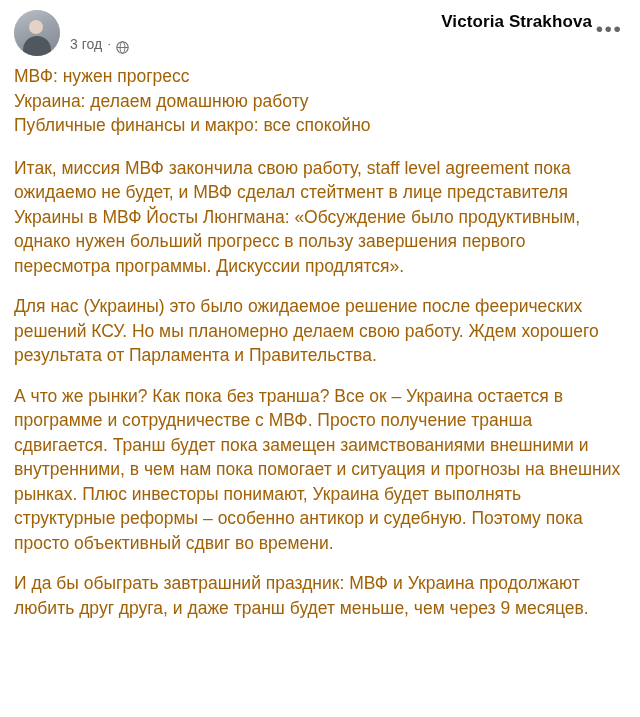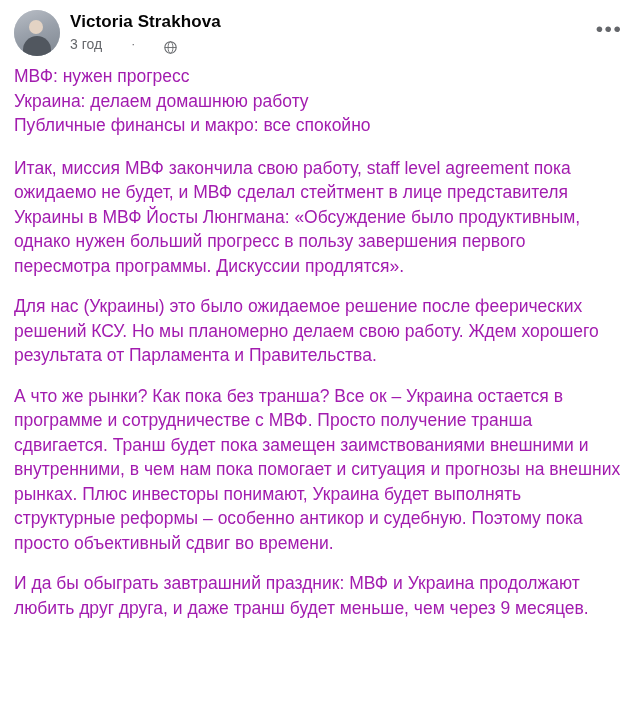--- a/index.html
+++ b/index.html
@@ -20,20 +20,21 @@
     background: #ffffff;
     box-sizing: border-box;
     padding: 0;
     position: relative;
   }
   .post-header {
     display: flex;
     align-items: flex-start;
     padding: 10px 14px 2px 14px;
     box-sizing: border-box;
+    text-align: right;
   }
   .avatar {
     width: 46px;
     height: 46px;
     border-radius: 50%;
     background: #c9cdd4;
     flex: 0 0 auto;
     overflow: hidden;
     position: relative;
   }
@@ -73,21 +74,20 @@
     color: #050505;
     letter-spacing: 0.1px;
   }
   .meta {
     display: flex;
     align-items: center;
     margin-top: 3px;
     color: #65676b;
     font-size: 14px;
     line-height: 18px;
-    gap: 24px;
   }
   .meta .dot {
     margin: 0 5px;
     font-size: 12px;
     line-height: 18px;
   }
   .globe-icon {
     display: inline-block;
     width: 13px;
     height: 13px;
@@ -107,21 +107,21 @@
     letter-spacing: 1.5px;
     line-height: 10px;
     margin-top: 2px;
     user-select: none;
   }
   .post-body {
     padding: 6px 14px 0 14px;
     box-sizing: border-box;
     font-size: 17.5px;
     line-height: 24.5px;
-    color: #a21caf;
+    color: #a16207;
   }
   .para {
     margin: 0 0 16px 0;
     white-space: pre-wrap;
   }
   .para.tight {
     margin-bottom: 18px;
   }
   .para:last-child {
     margin-bottom: 8px;

